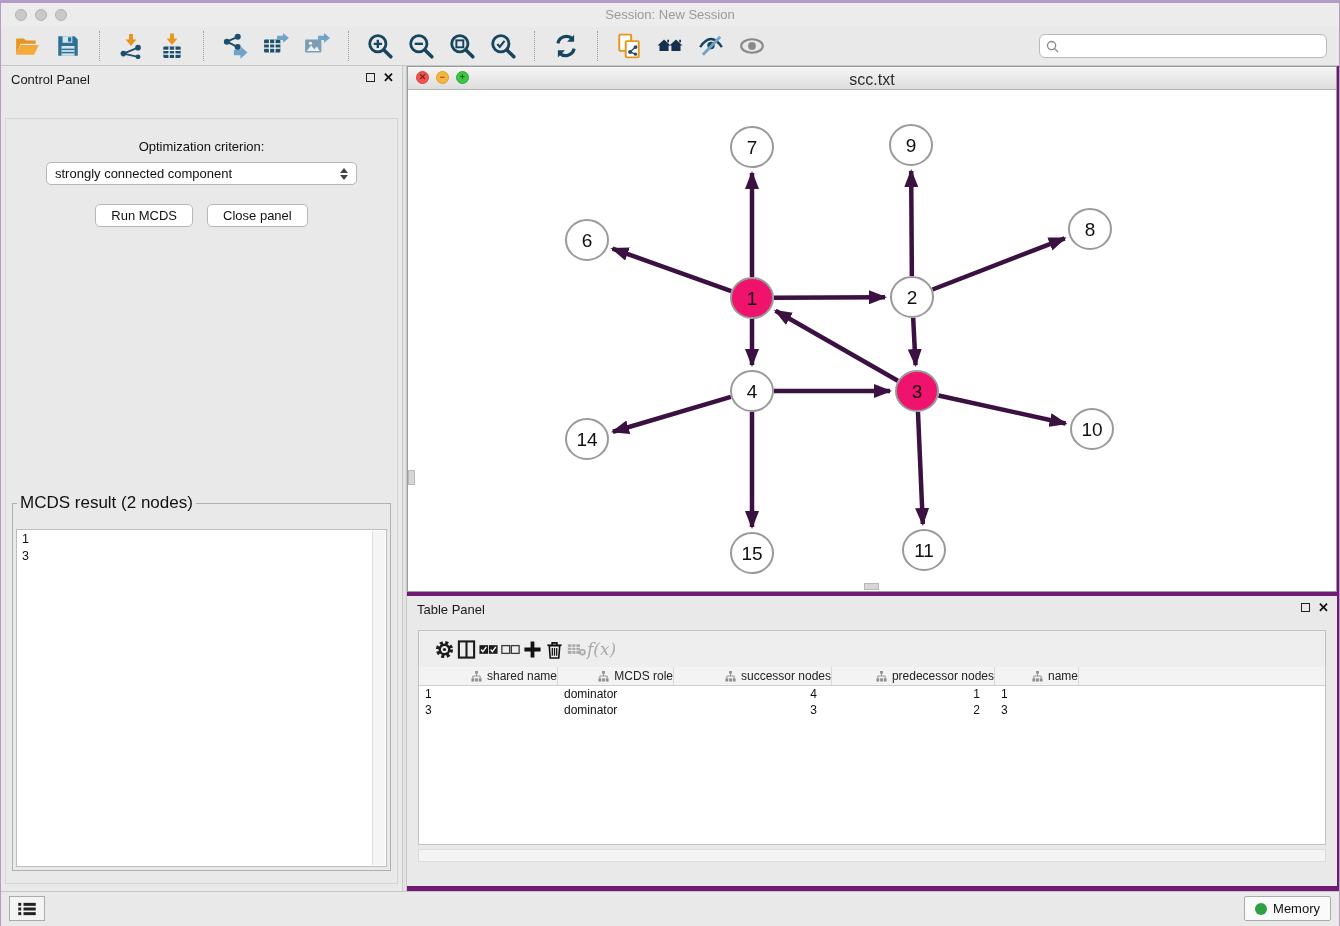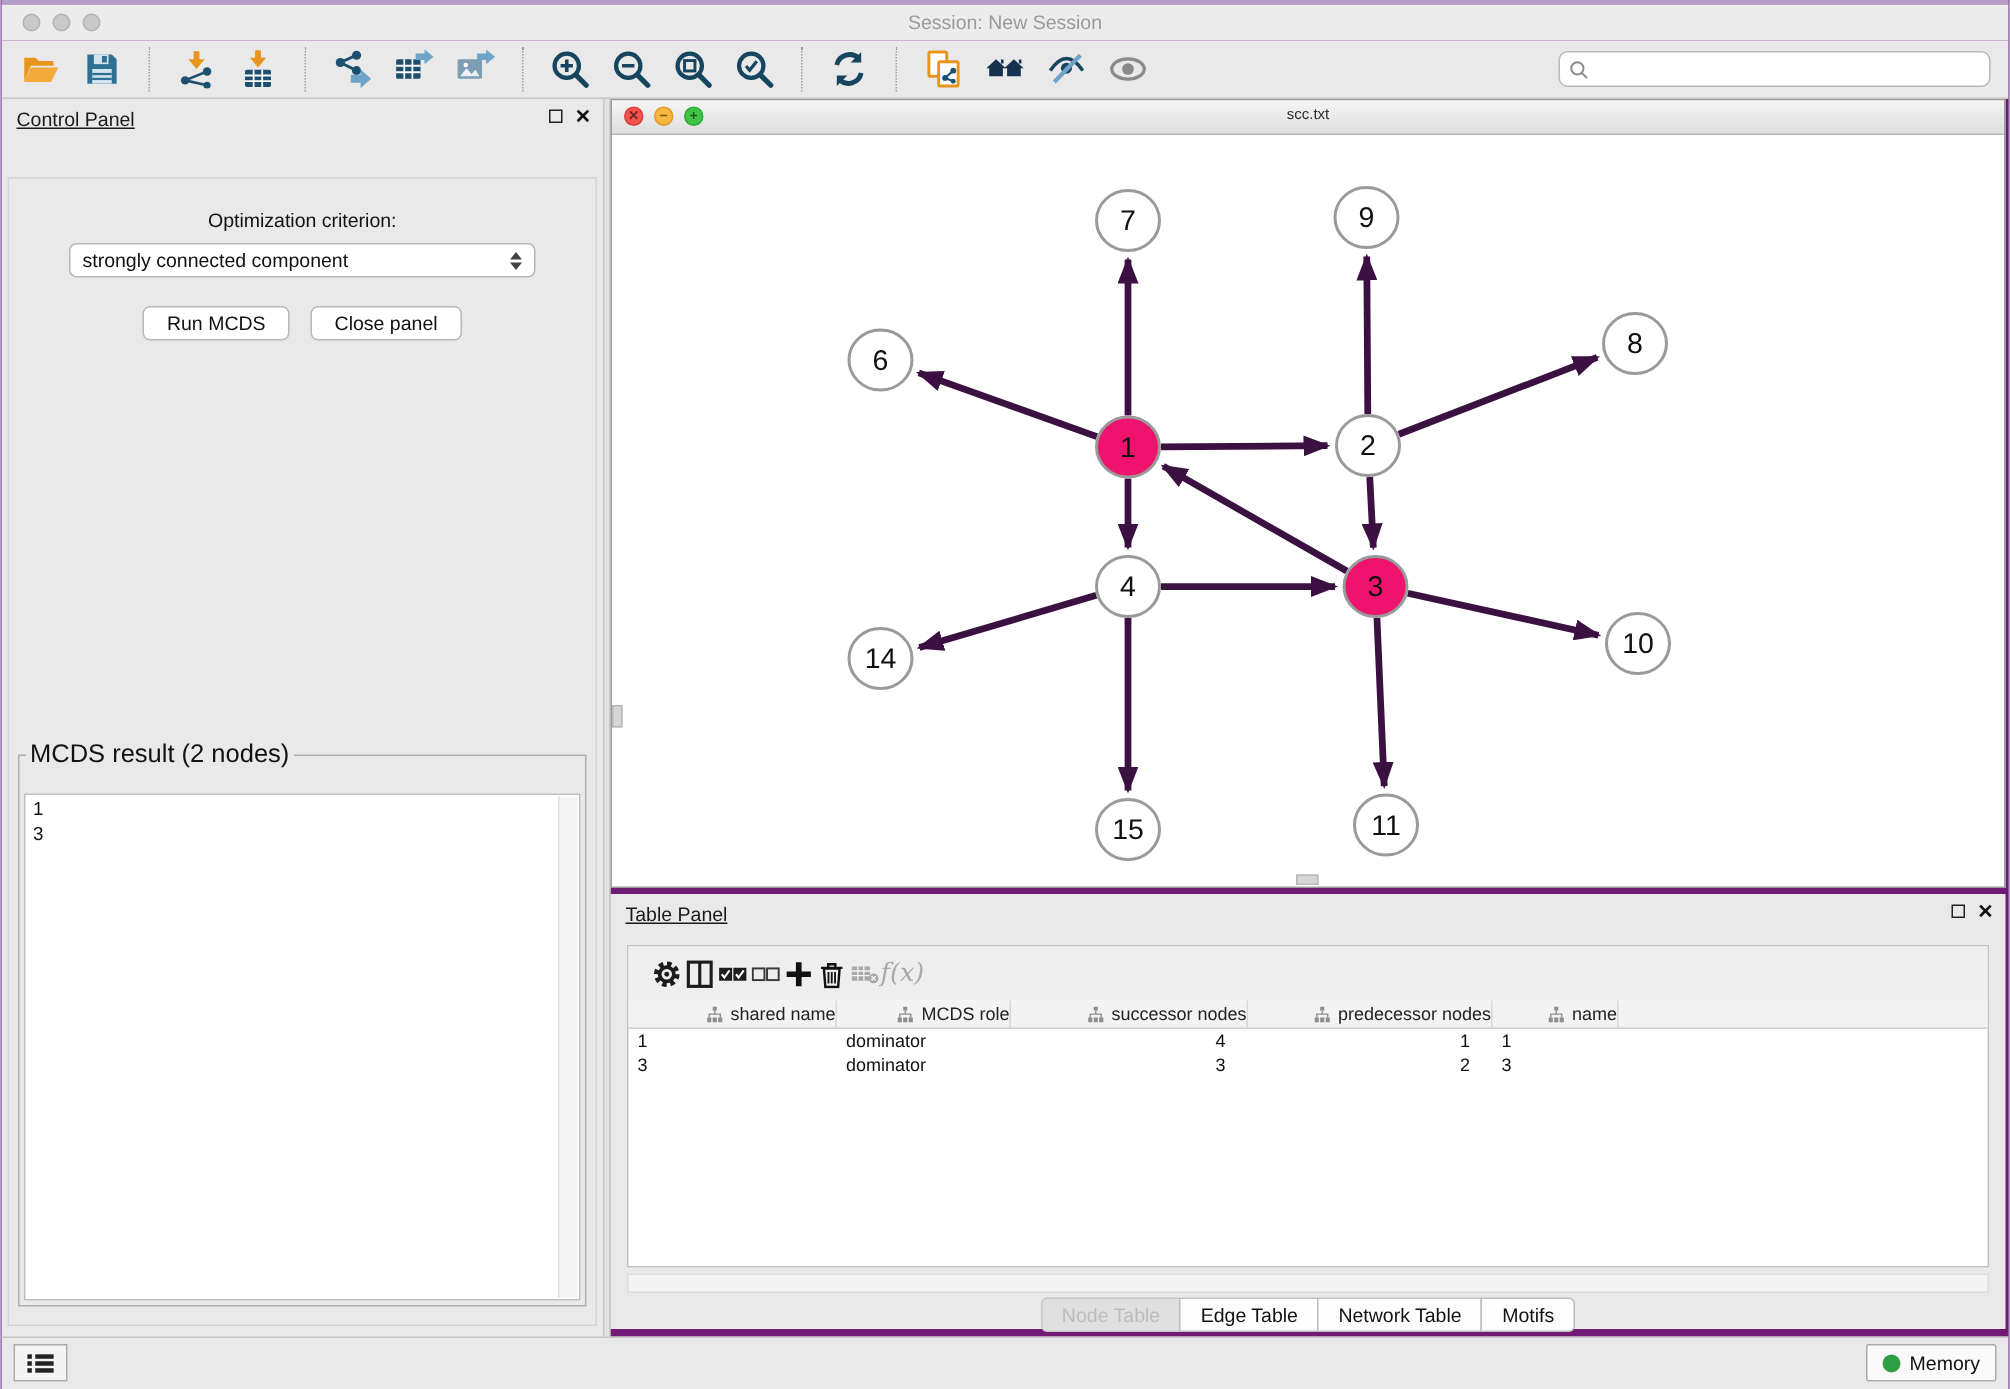--- a/index.html
+++ b/index.html
@@ -19,21 +19,21 @@
   .tbtn{display:inline-flex;width:28px;height:28px;align-items:center;justify-content:center;cursor:default;}
   .tbtn svg{width:26px;height:26px;}
   .tsep{width:0;height:30px;border-left:1px dotted #9b9b9b;margin:0 4px;}
   .searchbox{margin-left:auto;width:288px;height:24px;background:#fff;border:1px solid #b9b9b9;
     border-radius:6px;display:flex;align-items:center;padding:0 6px;box-sizing:border-box;}
   .searchbox svg{width:13px;height:13px;flex:0 0 auto;}
   .searchbox input{border:0;outline:0;background:transparent;flex:1;font-size:12px;margin-left:4px;font-family:"Liberation Sans",sans-serif;}
   
   .control-panel{position:absolute;top:66px;left:0;width:401px;bottom:34px;background:#e9e9e9;}
   .panel-head{position:absolute;top:0;left:0;right:0;height:26px;}
-  .panel-title{position:absolute;left:10px;top:6px;font-size:13px;color:#1a1a1a;text-decoration:underline;}
+  .panel-title{position:absolute;left:10px;top:6px;font-size:13px;color:#1a1a1a;}
   .win-ctrls{position:absolute;right:8px;top:6px;display:flex;gap:8px;align-items:center;}
   .float-ico{width:9px;height:9px;border:1.6px solid #222;box-sizing:border-box;}
   .close-ico{font-size:13px;font-weight:bold;color:#111;line-height:11px;}
   .segrow{position:absolute;top:30px;left:0;right:0;display:flex;justify-content:center;}
   .seg{border:1px solid #bdbdbd;background:#fdfdfd;padding:3px 13px;font-size:13px;color:#111;margin-left:-1px;cursor:default;}
   .seg:first-child{border-radius:4px 0 0 4px;margin-left:0;}
   .seg:last-child{border-radius:0 4px 4px 0;}
   .seg.sel{background:#e0e0e0;color:#bdbdbd;border-color:#c9c9c9;}
   .cp-content{position:absolute;top:52px;left:4px;right:4px;bottom:8px;background:#e9e9e9;
     border:1px solid #d4d4d4;}
@@ -54,21 +54,21 @@
   .result-pre{margin:0;padding:1px 5px;font-family:"Liberation Sans",sans-serif;font-size:12.5px;color:#111;line-height:17px;}
   .result-scroll{position:absolute;top:1px;bottom:1px;right:1px;width:12px;background:#f5f5f5;border-left:1px solid #e0e0e0;}
   
   .vdivider{position:absolute;top:66px;left:401px;width:5px;bottom:34px;background:#e3e3e3;
     border-left:1px solid #c8c8c8;border-right:1px solid #c8c8c8;box-sizing:border-box;}
   
   .net-window{position:absolute;left:406px;top:66px;width:930px;height:526px;background:#fff;
     border:1px solid #9c9c9c;box-sizing:border-box;}
   .net-titlebar{position:absolute;top:0;left:0;right:0;height:22px;
     background:linear-gradient(#f5f5f5,#dedede);border-bottom:1px solid #b3b3b3;}
-  .net-title{position:absolute;left:0;right:0;top:4px;text-align:center;font-size:10px;color:#2b2b2b;}
+  .net-title{position:absolute;left:0;right:0;top:4px;text-align:center;font-size:16px;color:#2b2b2b;}
   .net-lights{position:absolute;left:8px;top:4px;display:flex;gap:7px;}
   .light{width:13px;height:13px;border-radius:50%;font-size:9px;font-weight:bold;color:rgba(0,0,0,.55);
     display:flex;align-items:center;justify-content:center;box-sizing:border-box;line-height:1;}
   .l-close{background:#f5534f;border:1px solid #d8413d;}
   .l-min{background:#f6b53c;border:1px solid #dd9e2b;}
   .l-max{background:#3ec544;border:1px solid #2fa934;}
   .net-canvas-wrap{position:absolute;top:22px;left:0;right:0;bottom:0;overflow:hidden;}
   .net-vscroll{position:absolute;left:0;top:381px;width:7px;height:15px;background:#d6d6d6;border:1px solid #b8b8b8;box-sizing:border-box;}
   .net-hscroll{position:absolute;bottom:1px;left:456px;width:15px;height:7px;background:#d6d6d6;border:1px solid #b8b8b8;box-sizing:border-box;}
   
@@ -512,26 +512,20 @@
           <div class="trow">
             <div class="td" style="width: 139px;">3</div>
             <div class="td" style="width: 116px;">dominator</div>
             <div class="td r" style="width: 158px;">3</div>
             <div class="td r" style="width: 163px;">2</div>
             <div class="td" style="width: 84px;">3</div>
           </div>
         </div>
     </div>
     <div class="tp-hscroll"></div>
-    <div class="tp-tabs segrow" id="tp-tabs" style="position:absolute;top:269px;">
-        <span class="seg sel">Node Table</span>
-        <span class="seg">Edge Table</span>
-        <span class="seg">Network Table</span>
-        <span class="seg">Motifs</span>
-      </div>
   </div>
 
   <div class="statusbar">
     <span class="sb-left-btn">
       <svg viewBox="0 0 20 16" width="18" height="14">
         <g fill="#222">
             <rect x="0" y="1" width="3.4" height="3.4"></rect>
             <rect x="6" y="1" width="14" height="3.4"></rect>
         <rect x="0" y="6.3" width="3.4" height="3.4"></rect>
             <rect x="6" y="6.3" width="14" height="3.4"></rect>

